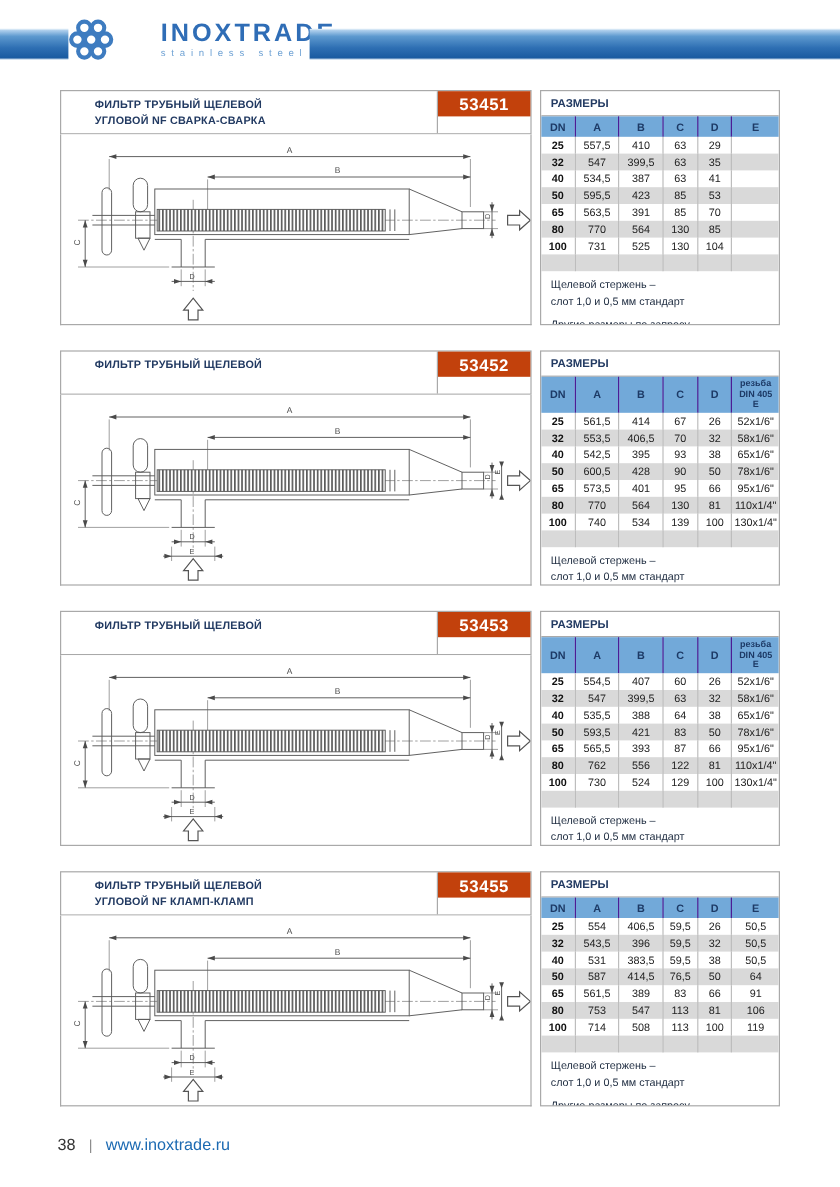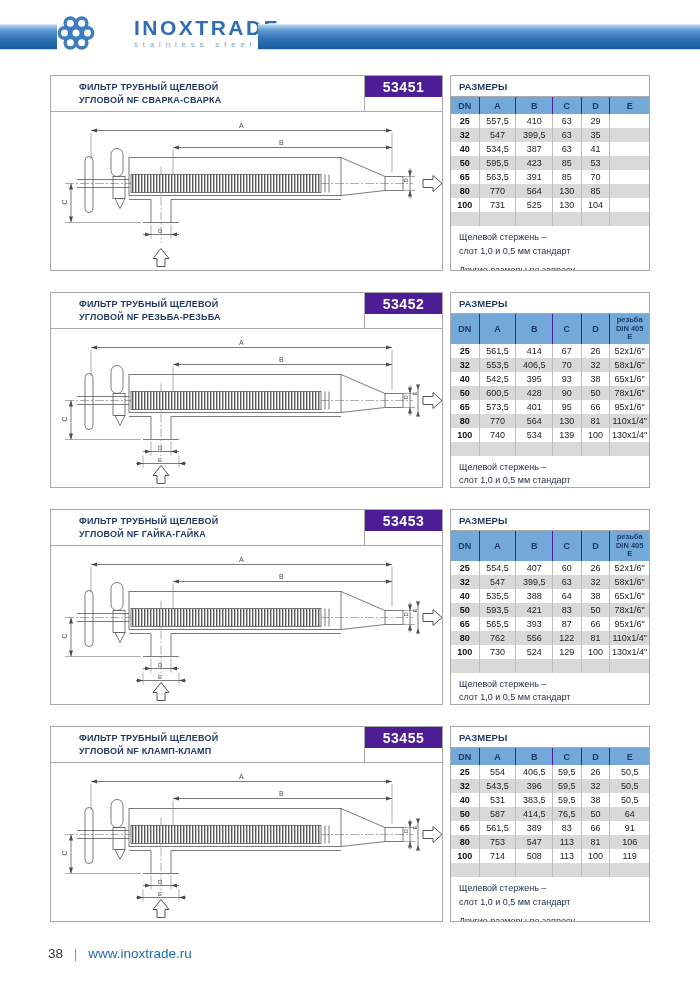--- a/index.html
+++ b/index.html
@@ -18,21 +18,21 @@
   .brand-name { font-size:21px; font-weight:bold; color:#2f6db6; letter-spacing:2.5px; line-height:1; }
   .brand-tagline { font-size:8px; color:#6fa2d4; letter-spacing:4.8px; margin-top:2px; white-space:nowrap; }
 
   
   main { position:absolute; top:75px; left:50px; width:600px; }
   .product-section { display:flex; margin-bottom:21px; height:196px; }
   .left { width:393px; display:flex; flex-direction:column; box-sizing:border-box; }
   .sec-header { height:37px; border:1px solid #a9a9a9; display:flex; box-sizing:border-box; background:#fff;padding-left:20px; }
   .title { flex:1; padding:5px 8px 0; font-size:9px; font-weight:bold; color:#223a62; line-height:1.45; letter-spacing:0.2px; }
   .code-cell { width:77px; border-left:1px solid #a9a9a9; }
-  .code { height:21px; background:#4c1d95; color:#fff; font-size:14px; font-weight:bold;
+  .code { height:21px; background:#c2410c; color:#fff; font-size:14px; font-weight:bold;
           display:flex; align-items:center; justify-content:center; letter-spacing:0.5px; }
   .drawing { flex:1; border:1px solid #a9a9a9; border-top:none; background:#fff; box-sizing:border-box; }
   .draw { width:100%; height:100%; display:block; }
 
   
   .dims-panel { width:200px; margin-left:7px; border:1px solid #a9a9a9; box-sizing:border-box;
                 display:flex; flex-direction:column; background:#fff; overflow:hidden; }
   .dims-title { padding:5px 8px 4px; font-weight:bold; color:#223a62; font-size:9.5px; border-bottom:1px solid #a9a9a9; }
   table { border-collapse:collapse; width:100%; table-layout:fixed; }
   th { background:#72a9d9; color:#1d3a66; font-weight:bold; font-size:9px; padding:4px 0 3px;
@@ -291,21 +291,20 @@
         <div class="note-more">Другие размеры по запросу</div>
       </div>
     </aside>
   </section>
 
   <section class="product-section">
     <div class="left">
       <div class="sec-header">
         <div class="title">
           <div>ФИЛЬТР ТРУБНЫЙ ЩЕЛЕВОЙ</div>
-          <div>УГЛОВОЙ NF РЕЗЬБА-РЕЗЬБА</div>
         </div>
         <div class="code-cell">
           <div class="code">53452</div>
         </div>
       </div>
       <div class="drawing">
         <svg class="draw" viewBox="0 0 391 157">
           <defs>
             <pattern id="hatch" width="3" height="1" patternUnits="userSpaceOnUse">
               <rect width="3" height="1" fill="#fff"></rect>
@@ -497,21 +496,20 @@
 
       </div>
     </aside>
   </section>
 
   <section class="product-section">
     <div class="left">
       <div class="sec-header">
         <div class="title">
           <div>ФИЛЬТР ТРУБНЫЙ ЩЕЛЕВОЙ</div>
-          <div>УГЛОВОЙ NF ГАЙКА-ГАЙКА</div>
         </div>
         <div class="code-cell">
           <div class="code">53453</div>
         </div>
       </div>
       <div class="drawing">
         <svg class="draw" viewBox="0 0 391 157">
           <defs>
             <pattern id="hatch" width="3" height="1" patternUnits="userSpaceOnUse">
               <rect width="3" height="1" fill="#fff"></rect>

